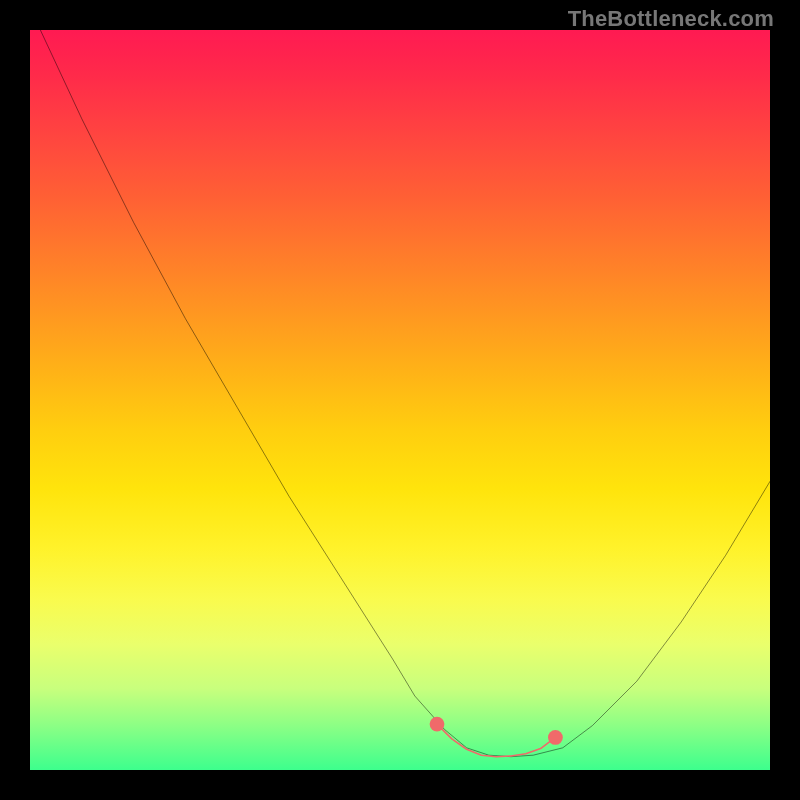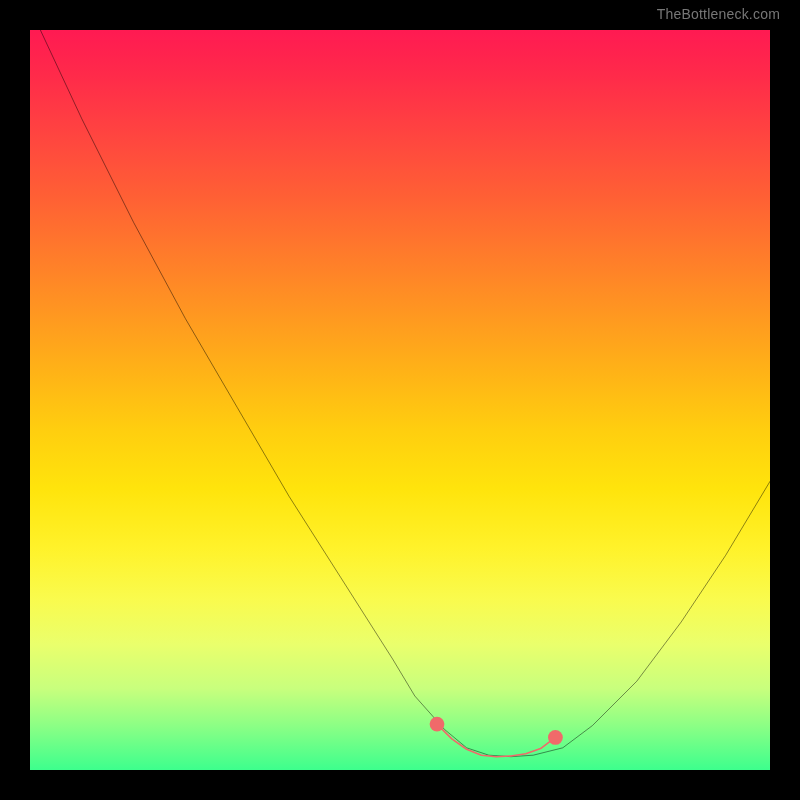--- a/index.html
+++ b/index.html
@@ -47,24 +47,24 @@
       #3dff8d 100%
     );
   }
   .curve-svg {
     position: absolute;
     inset: 0;
   }
   .watermark {
     position: absolute;
     top: 6px;
-    right: 20px;
+    right: 26px;
     color: #777;
-    font-size: 14px;
-    font-weight: 400;
+    font-size: 22px;
+    font-weight: 700;
     letter-spacing: 0.2px;
   }
 </style>
 </head>
 <body>
 
 <div class="stage">
 
   <div class="watermark">TheBottleneck.com</div>
 

